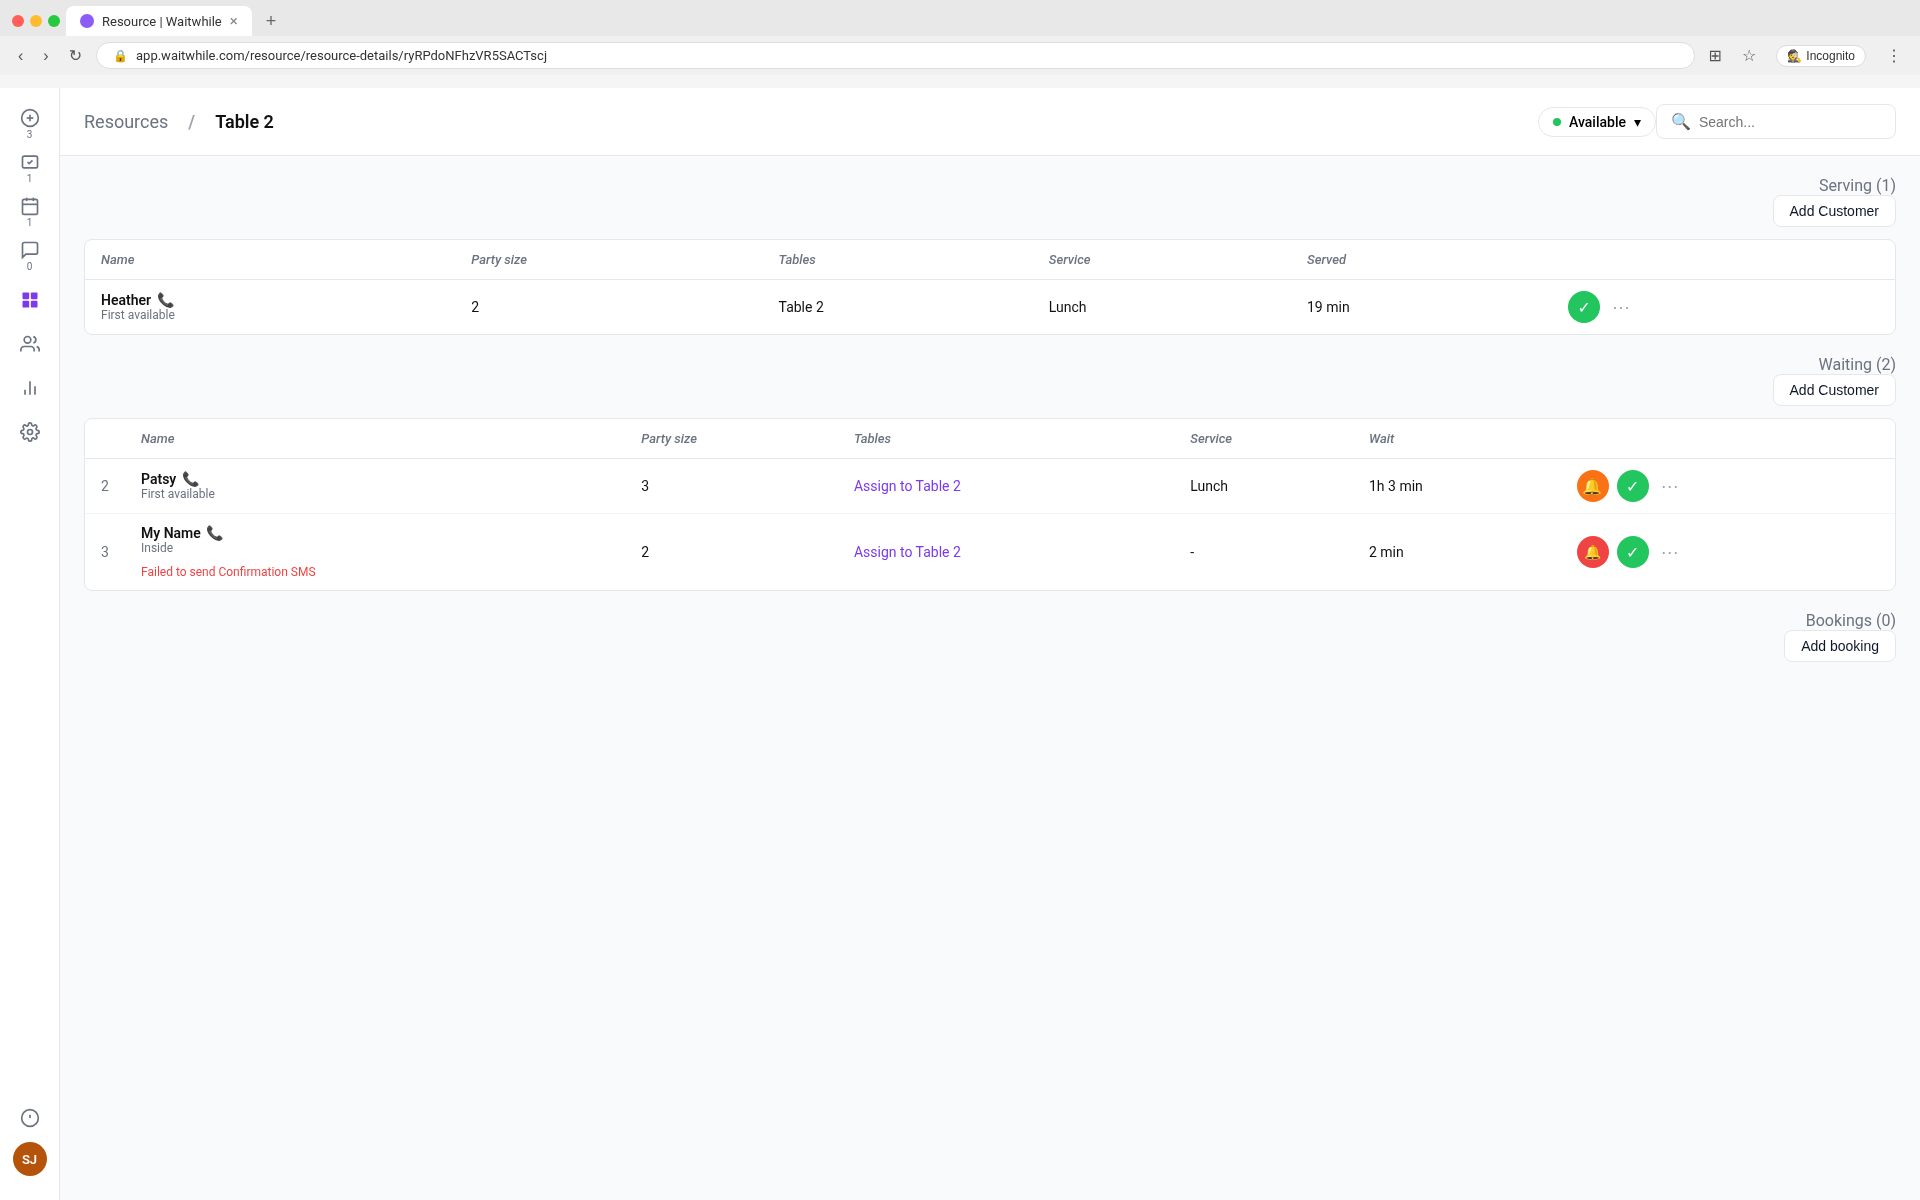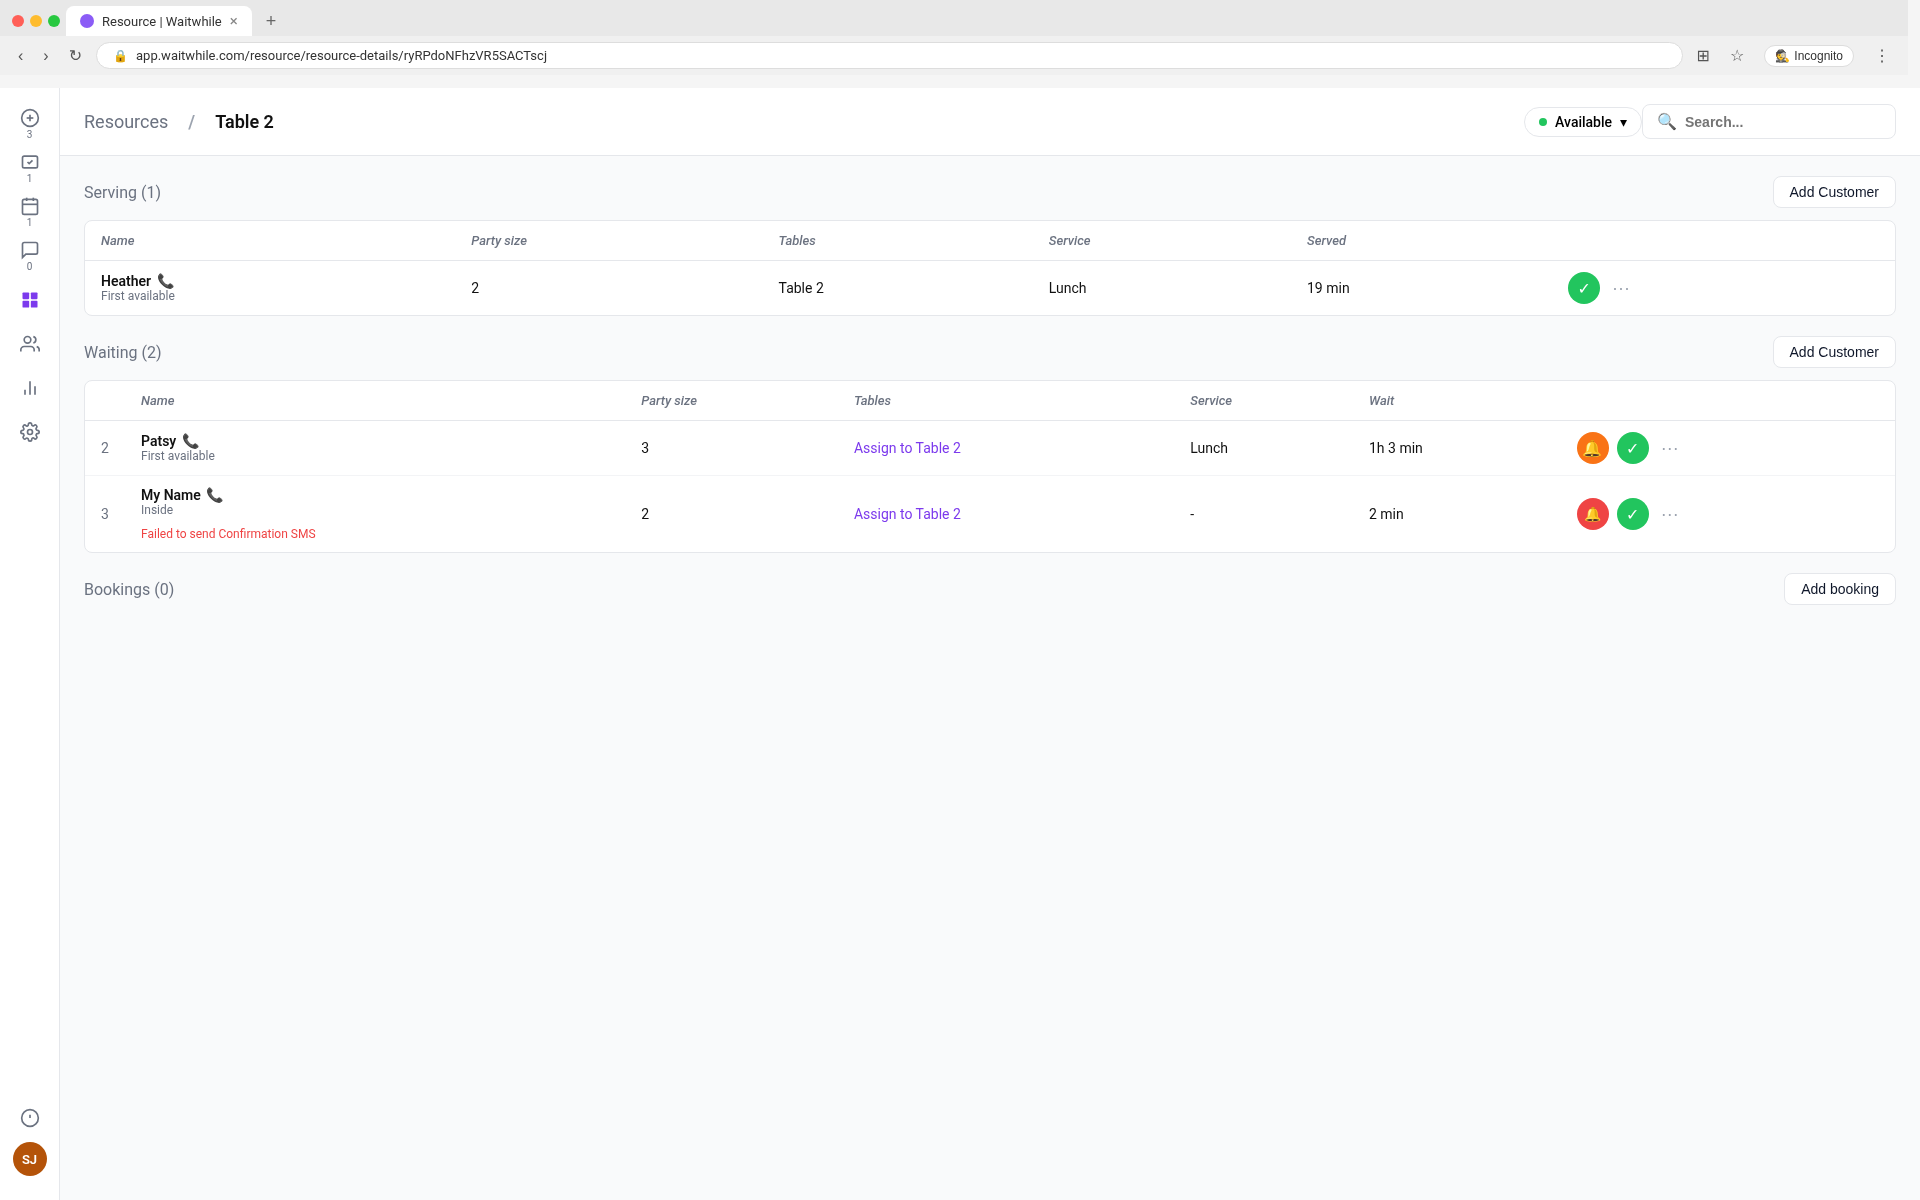--- a/index.html
+++ b/index.html
@@ -1,19 +1,19 @@
 <!DOCTYPE html>
 <html><head>
   <meta charset="utf-8">
   <style>
     * { box-sizing: border-box; margin: 0; padding: 0; }
     body { font-family: -apple-system, BlinkMacSystemFont, 'Segoe UI', Roboto, sans-serif; background: #f5f5f5; display: flex; height: 100vh; overflow: hidden; }
 
     
-    .browser-chrome { position: fixed; top: 0; left: 0; right: 12px; z-index: 1000; background: #5eead4; }
+    .browser-chrome { position: fixed; top: 0; left: 0; right: 0; z-index: 1000; background: #5eead4; }
     .browser-tab { display: flex; align-items: center; gap: 8px; background: white; padding: 6px 14px; border-radius: 8px 8px 0 0; font-size: 13px; color: #333; min-width: 180px; }
     .browser-tab .favicon { width: 14px; height: 14px; background: #8b5cf6; border-radius: 50%; flex-shrink: 0; }
     .browser-tab .tab-close { margin-left: auto; color: #888; cursor: pointer; font-size: 15px; }
     .browser-tab-new { background: none; border: none; font-size: 18px; color: #666; cursor: pointer; padding: 4px 8px; }
     .browser-controls { display: flex; align-items: center; gap: 8px; padding: 6px 12px 6px; background: #f0f0f0; }
     .browser-btn { background: none; border: none; cursor: pointer; color: #555; font-size: 16px; padding: 2px 6px; border-radius: 4px; }
     .address-bar { flex: 1; background: white; border: 1px solid #ddd; border-radius: 20px; padding: 5px 16px; font-size: 13px; color: #333; display: flex; align-items: center; gap: 8px; }
     .address-bar .lock-icon { color: #666; font-size: 12px; }
     .browser-actions { display: flex; align-items: center; gap: 8px; }
     .browser-action-btn { background: none; border: none; cursor: pointer; color: #555; font-size: 16px; padding: 2px 6px; }
@@ -40,25 +40,25 @@
 
     
     .page-header { display: flex; align-items: center; justify-content: space-between; padding: 16px 24px; background: white; border-bottom: 1px solid #e5e7eb; }
     .breadcrumb { display: flex; align-items: center; gap: 20px; font-size: 18px; font-weight: 600; color: #111; }
     .breadcrumb-parent { color: #6b7280; font-weight: 400; }
     .breadcrumb-sep { color: #9ca3af; }
     .header-right { display: flex; align-items: center; gap: 0; }
     .status-badge { display: flex; align-items: center; gap: 8px; padding: 6px 14px; border: 1px solid #e5e7eb; border-radius: 20px; font-size: 14px; font-weight: 500; cursor: pointer; background: white; }
     .status-dot { width: 8px; height: 8px; border-radius: 50%; background: #22c55e; }
     .search-box { display: flex; align-items: center; gap: 8px; padding: 7px 14px; border: 1px solid #e5e7eb; border-radius: 8px; background: white; min-width: 240px; }
-    .search-box input { border: none; outline: none; font-size: 14px; color: #9ca3af; background: transparent; width: 100%; font-weight: bold; }
+    .search-box input { border: none; outline: none; font-size: 14px; color: #9ca3af; background: transparent; width: 100%; }
 
     
     .section { margin: 20px 24px; }
-    .section-header { display: flex; align-items: center; justify-content: space-between; margin-bottom: 12px; }
+    .section-header { display: flex; align-items: flex-end; justify-content: space-between; margin-bottom: 12px; flex-direction: column; }
     .section-title { font-size: 16px; font-weight: 600; color: #111; }
     .section-title span { color: #6b7280; font-weight: 400; }
 
     
     .data-table { width: 100%; background: white; border-radius: 8px; border: 1px solid #e5e7eb; overflow: hidden; }
     .data-table table { width: 100%; border-collapse: collapse; }
     .data-table thead tr { border-bottom: 1px solid #e5e7eb; font-style: italic; }
     .data-table thead th { padding: 12px 16px; text-align: left; font-size: 13px; font-weight: 500; color: #6b7280; }
     .data-table tbody tr { border-bottom: 1px solid #f3f4f6; }
     .data-table tbody tr:last-child { border-bottom: none; }

